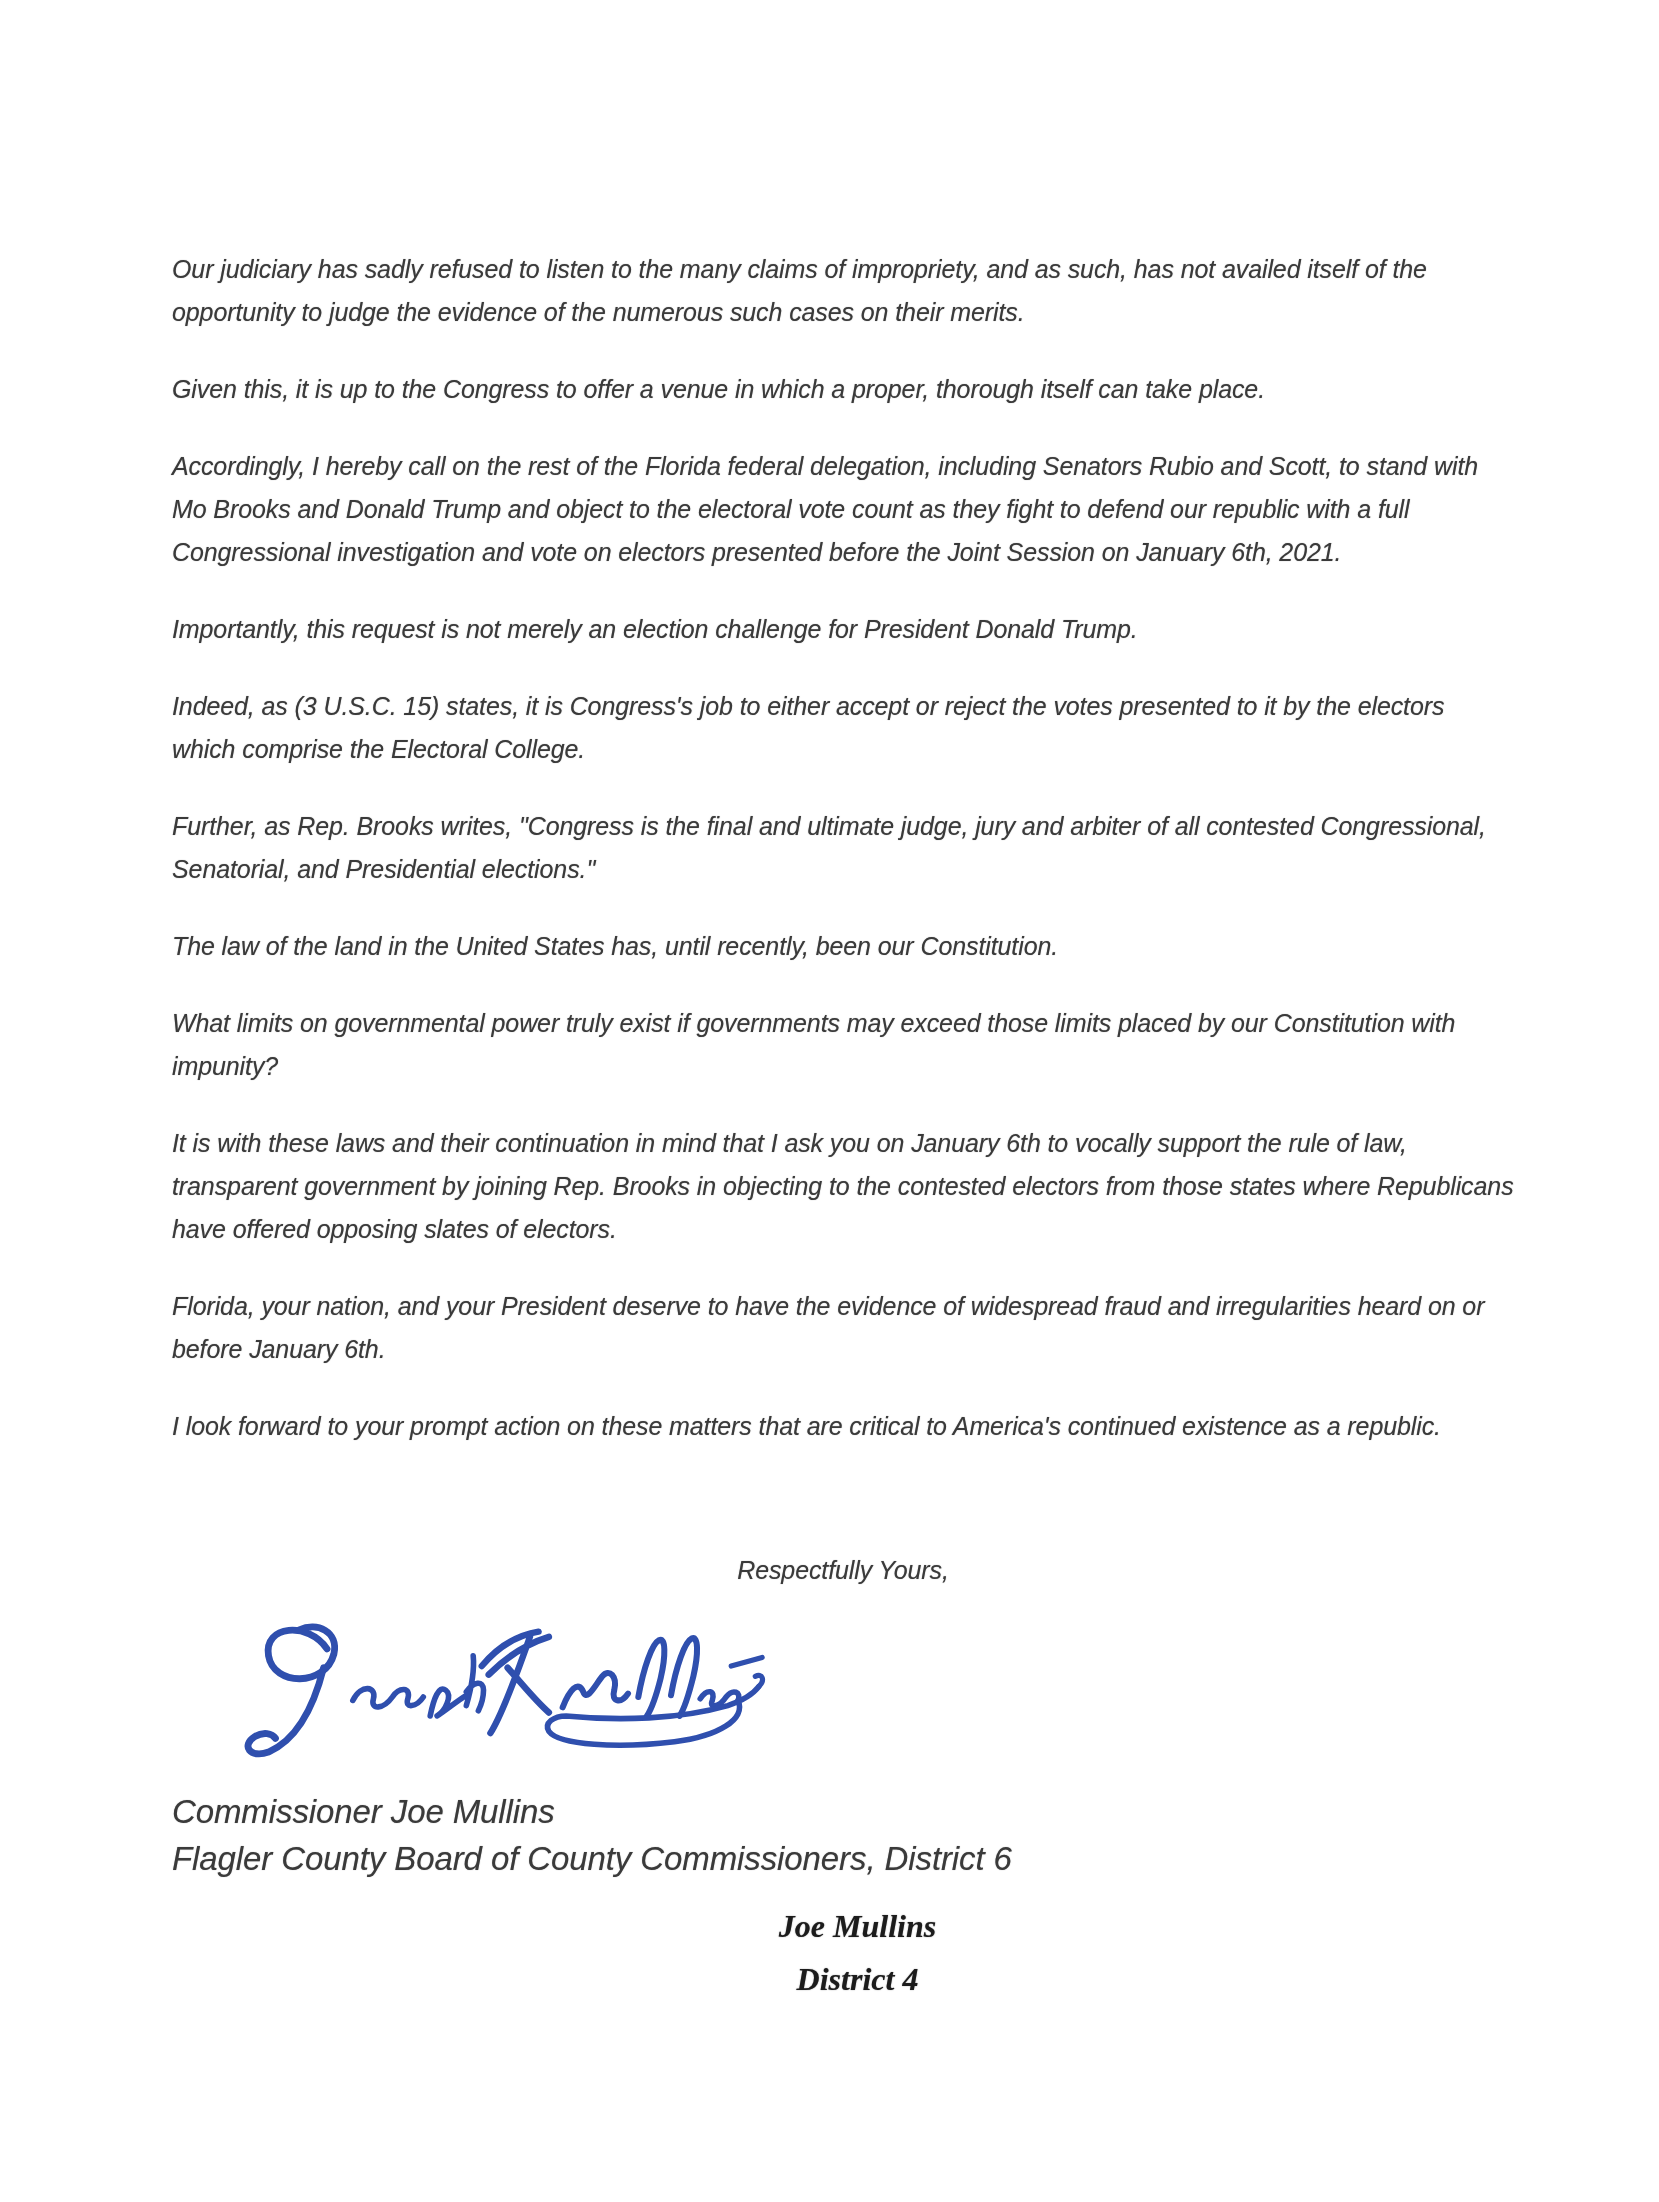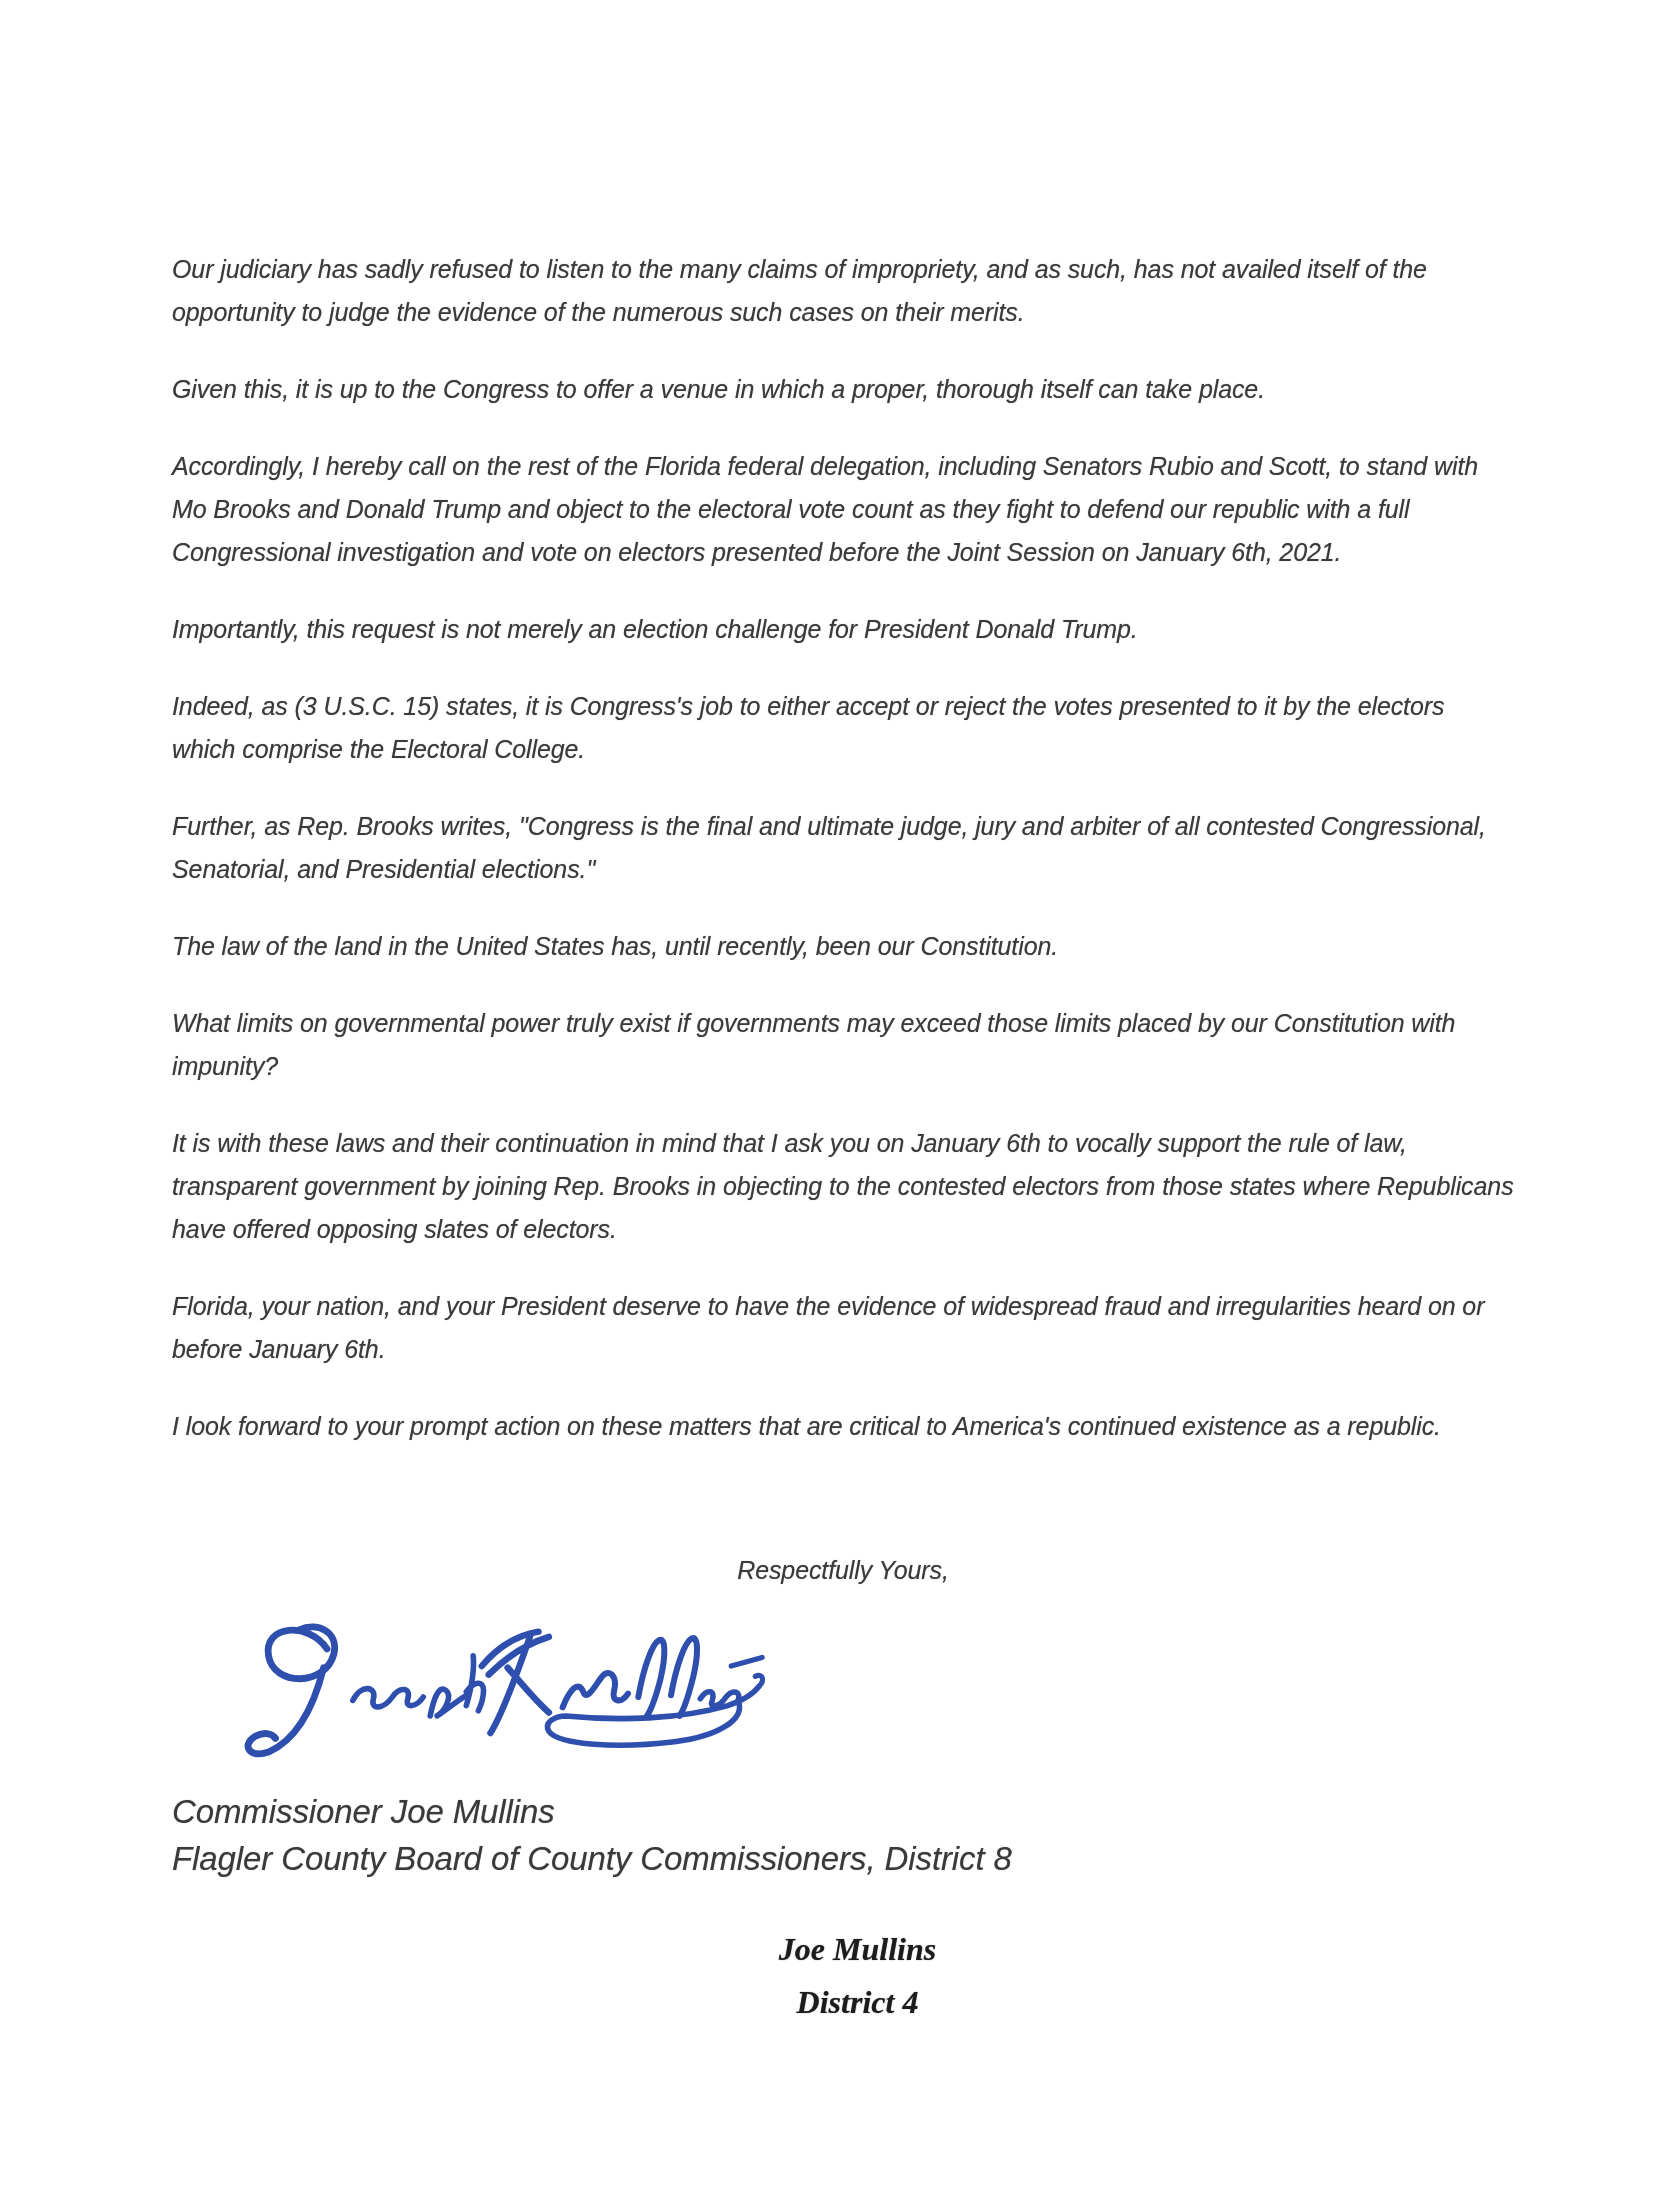--- a/index.html
+++ b/index.html
@@ -56,21 +56,21 @@
     font-size: 33px;
     line-height: 47px;
     letter-spacing: -0.1px;
     color: var(--text, #3a3a3a);
     text-shadow: 0 0 1px rgba(70,70,70,0.55);
   }
   .signer {
     margin-top: 5.2px;
   }
   .footer-block {
-    margin-top: 41px;
+    margin-top: 18px;
     padding-left: 29px;
     text-align: center;
   }
   .footer-block p {
     margin: 0;
     font-family: "Liberation Serif", "DejaVu Serif", serif;
     font-weight: 700;
     font-size: 32px;
     line-height: 53px;
     color: var(--footer-text, #1c1c1c);
@@ -115,21 +115,21 @@
         <path class="sig-stroke" stroke-width="6.5" d="M 564 102 C 572 90 582 92 578 104 C 574 114 586 112 594 100 C 602 90 612 94 608 104" stroke="#2f4fae"></path>
 
         <path class="sig-stroke" stroke-width="6.5" d="M 608 104 C 618 126 584 146 534 152 C 468 160 400 156 388 140 C 382 130 394 122 408 122 C 470 128 540 126 596 110 C 614 104 626 96 632 88" stroke="#2f4fae"></path>
 
         <path class="sig-stroke" stroke-width="6" d="M 632 88 C 640 80 636 72 628 76 M 600 64 L 636 54" stroke="#2f4fae"></path>
       </svg>
     </div>
 
     <div class="signer">
       <p>Commissioner Joe Mullins</p>
-      <p>Flagler County Board of County Commissioners, District 8</p>
+      <p>Flagler County Board of County Commissioners, District 6</p>
     </div>
 
     <div class="footer-block">
       <p>Joe Mullins</p>
       <p>District 4</p>
     </div>
 
   </div>
 </div>
 

